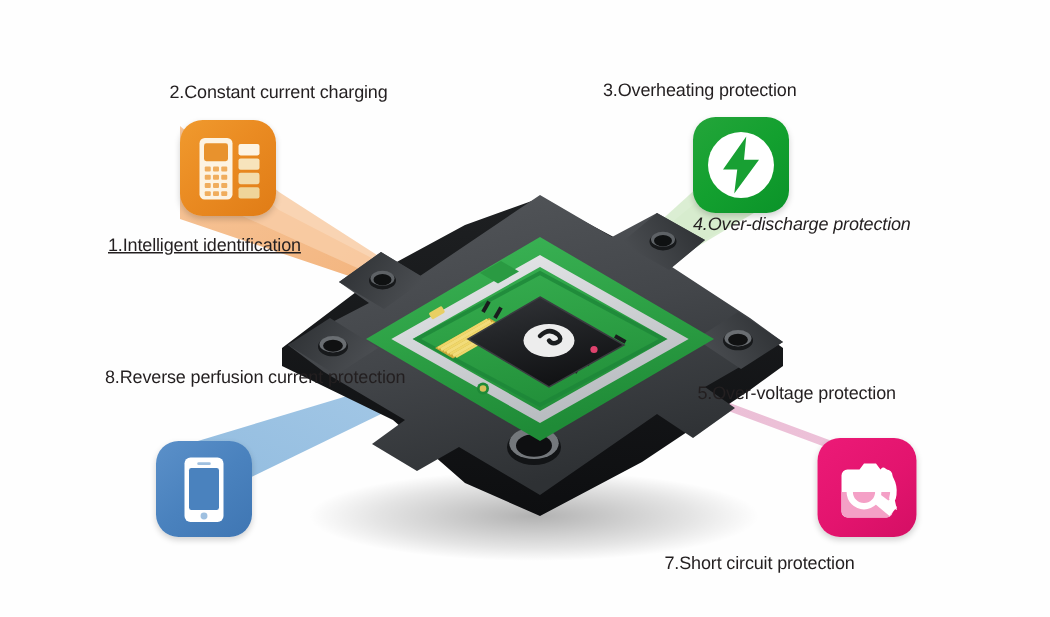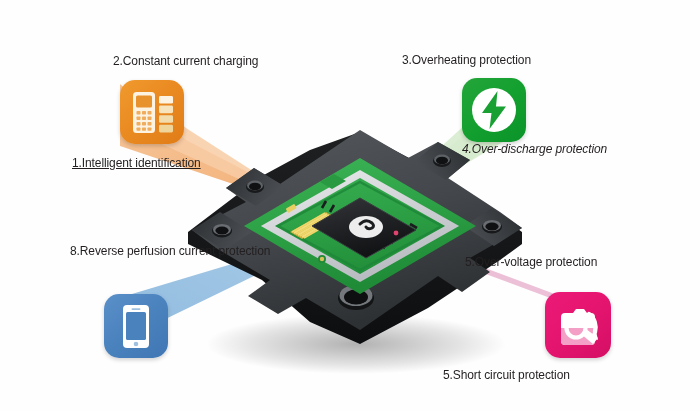--- a/index.html
+++ b/index.html
@@ -296,18 +296,18 @@
   <div class="label" style="left:72px;top:157px;text-decoration:underline;">1.Intelligent identification</div>
 
   <div class="label" style="left:113px;top:55px;">2.Constant current charging</div>
 
   <div class="label" style="left:402px;top:54px;">3.Overheating protection</div>
 
   <div class="label" style="left:462px;top:143px;font-style:italic;">4.Over-discharge protection</div>
 
   <div class="label" style="left:465px;top:256px;">5.Over-voltage protection</div>
 
-  <div class="label" style="left:443px;top:369px;">5.Short circuit protection</div>
+  <div class="label" style="left:443px;top:369px;">7.Short circuit protection</div>
 
 
   <div class="label" style="left:70px;top:245px;">8.Reverse perfusion current protection</div>
 
 </div>
 
 </body></html>

